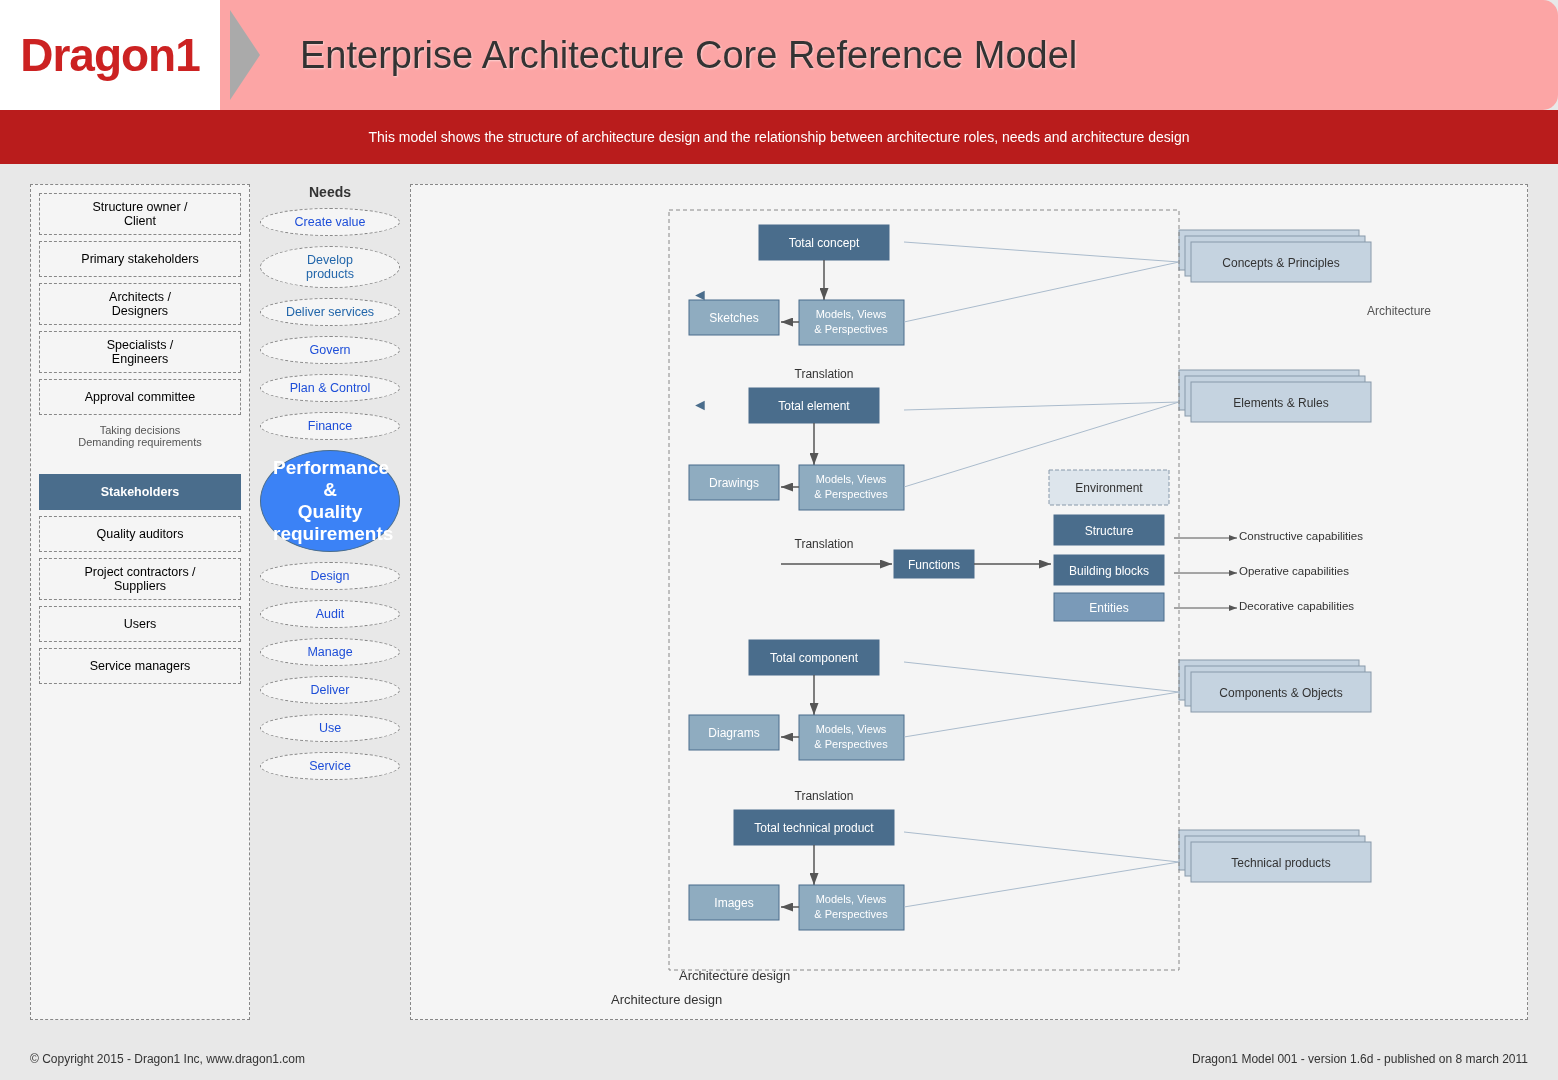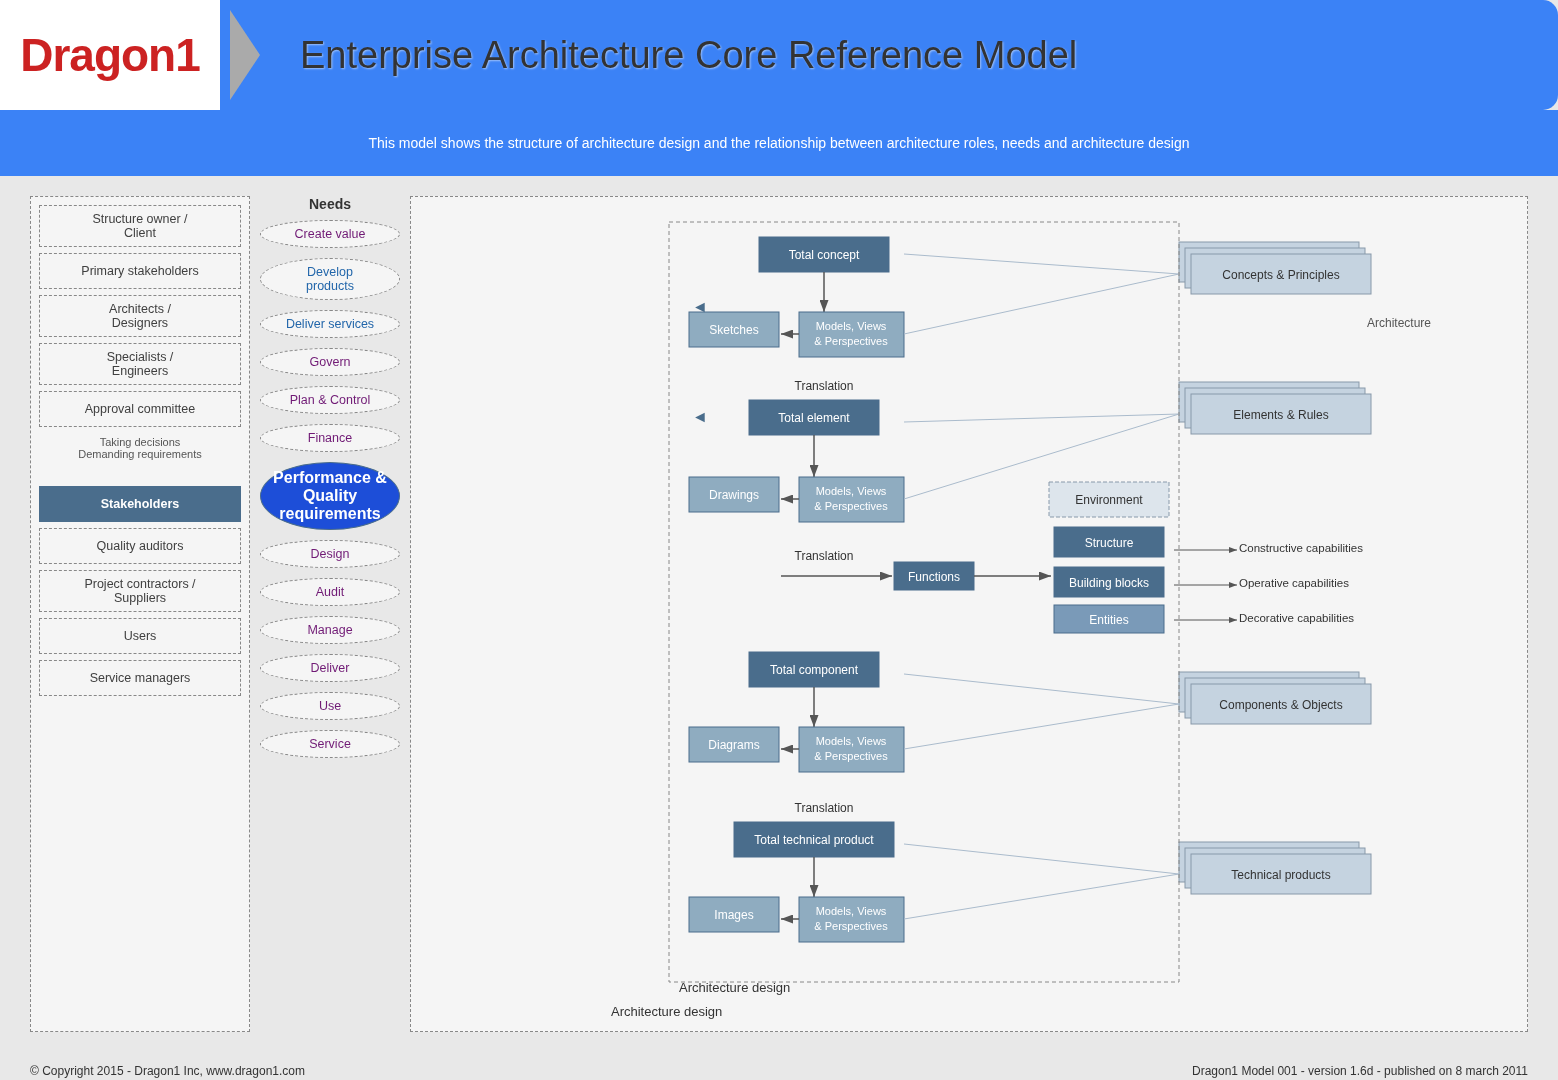--- a/index.html
+++ b/index.html
@@ -8,21 +8,21 @@
       background: #e8e8e8;
       width: 1558px;
       min-height: 1080px;
       overflow-x: hidden;
     }
 
     
     .header {
       display: flex;
       align-items: stretch;
-      background: #3b82f6;
+      background: #fca5a5;
       height: 110px;
       border-radius: 15px;
     }
     .logo-section {
       background: white;
       width: 220px;
       display: flex;
       align-items: center;
       justify-content: center;
       padding: 10px 20px;
@@ -53,22 +53,22 @@
     }
     .title-text {
       font-size: 38px;
       color: #333;
       font-weight: normal;
       text-shadow: 1px 1px 2px rgba(255,255,255,0.5);
     }
 
     
     .subtitle-bar {
-      background: #3b82f6;
-      padding: 24px 0;
+      background: #b91c1c;
+      padding: 18px 0;
       text-align: center;
     }
     .subtitle-text {
       color: white;
       font-size: 14px;
     }
 
     
     .main-content {
       padding: 20px 30px;
@@ -85,21 +85,21 @@
       background: #f5f5f5;
       position: relative;
     }
 
     .role-item {
       border: 1.5px dashed #888;
       padding: 6px 10px;
       margin-bottom: 6px;
       text-align: center;
       font-size: 12.5px;
-      color: #404040;
+      color: #000000;
       background: #f5f5f5;
       min-height: 36px;
       display: flex;
       align-items: center;
       justify-content: center;
     }
     .role-item.stakeholders-highlight {
       background: #4a6d8c;
       color: white;
       border: 1.5px solid #4a6d8c;
@@ -134,32 +134,32 @@
       margin-bottom: 10px;
       position: relative;
     }
 
     .need-ellipse {
       border: 1.5px dashed #888;
       border-radius: 50%;
       padding: 6px 12px;
       text-align: center;
       font-size: 12.5px;
-      color: #701a75;
+      color: #1d4ed8;
       background: #f5f5f5;
     }
     .need-ellipse.blue-text {
       color: #2266aa;
     }
     .need-ellipse.highlight {
-      background: #1d4ed8;
+      background: #3b82f6;
       color: white;
       border: 1.5px solid #4a6d8c;
       font-weight: bold;
-      font-size: 16px;
+      font-size: 19px;
     }
 
     
     .diagram-area {
       flex: 1;
       border: 1.5px dashed #888;
       padding: 15px;
       background: #f5f5f5;
       position: relative;
       min-height: 750px;

